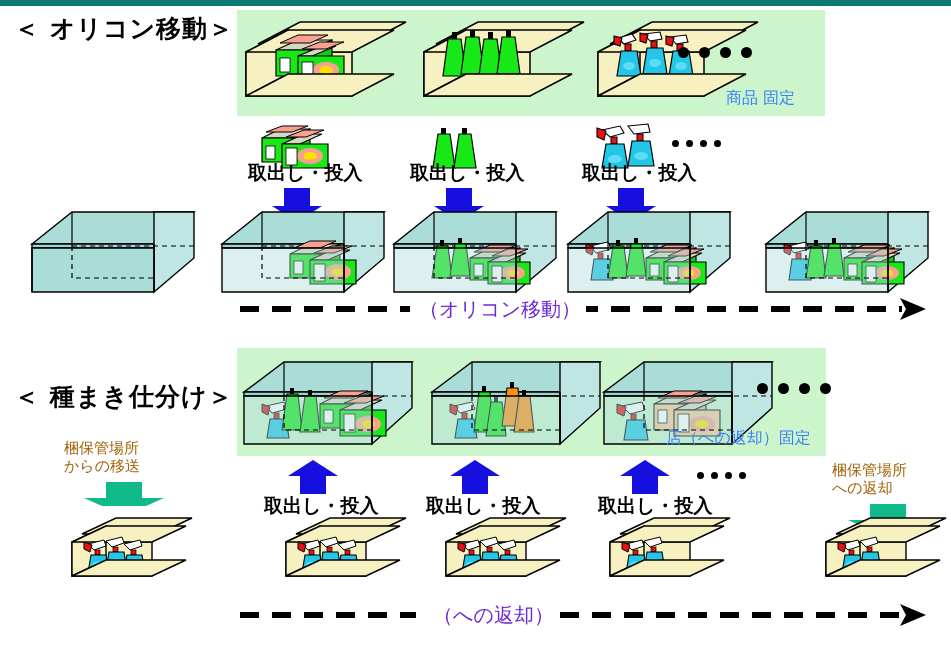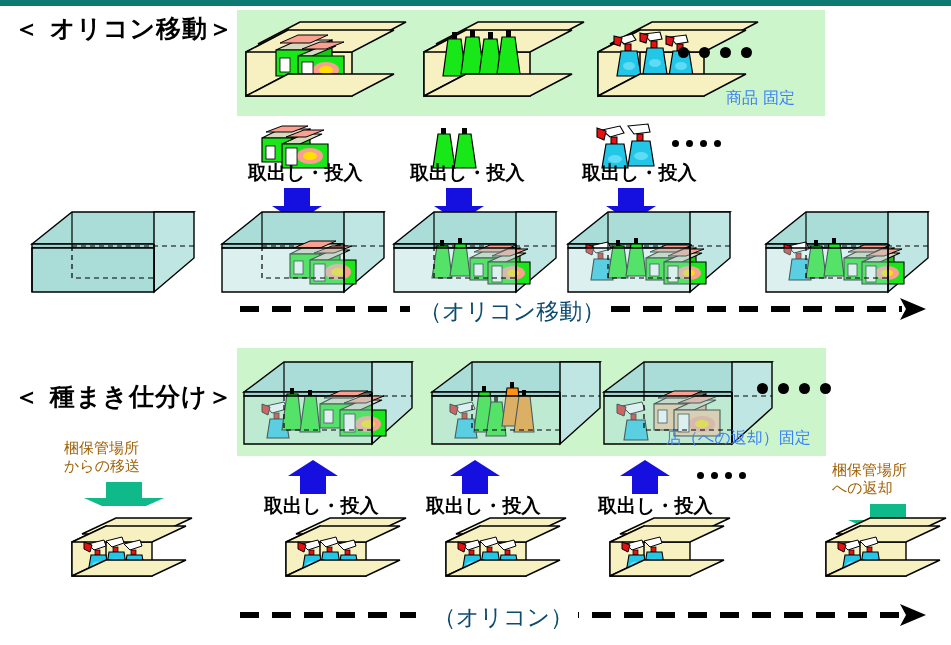--- a/index.html
+++ b/index.html
@@ -38,21 +38,21 @@
     text-align:right;
   }
   
   .transfer-label{
     font-size:15px;font-weight:normal;color:#a16207;text-align:left;
     line-height:1.18;white-space:nowrap;
     font-family:"DejaVu Sans","Liberation Sans",sans-serif;
   }
   
   .flow-caption{
-    font-size:23px;color:#0c4a6e;white-space:nowrap;background:#fff;
+    font-size:20px;color:#6d28d9;white-space:nowrap;background:#fff;
     padding:0 5px;
     font-family:"DejaVu Sans","Liberation Sans",sans-serif;
   }
   
   .dots{display:flex;align-items:center;}
   .dots i{display:block;border-radius:50%;background:#000;}
   .dots.big i{width:11px;height:11px;margin-right:10px;}
   .dots.small i{width:7px;height:7px;margin-right:7px;}
   svg{display:block;overflow:visible;}
 </style>
@@ -645,13 +645,13 @@
     </g>
   </g>
   <polygon points="6,66 86,66 120,50 40,50" fill="#f7f0c0" stroke="#000" stroke-width="1.4"></polygon>
 </svg>
 
 <svg class="abs" style="left:240px;top:602px" width="690" height="26">
   <line x1="0" y1="13" x2="176" y2="13" stroke="#000" stroke-width="6" stroke-dasharray="19,13"></line>
   <line x1="288" y1="13" x2="662" y2="13" stroke="#000" stroke-width="6" stroke-dasharray="19,13"></line>
   <polygon points="660,2 686,13 660,24 666,13" fill="#000"></polygon>
 </svg>
-<div class="abs flow-caption" style="left:428px;top:602px">（オリコン）</div>
+<div class="abs flow-caption" style="left:428px;top:602px">（への返却）</div>
 
 </body></html>

